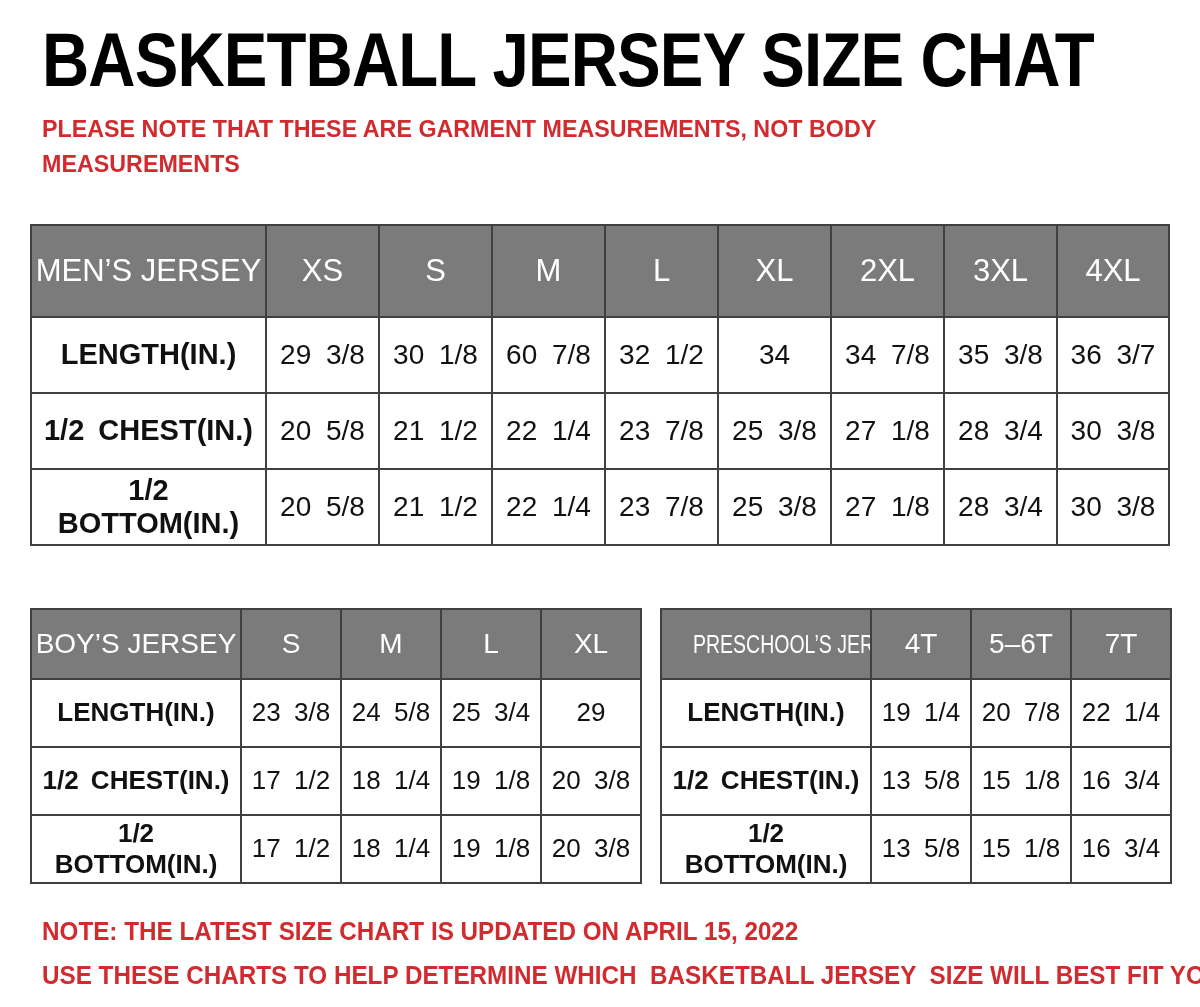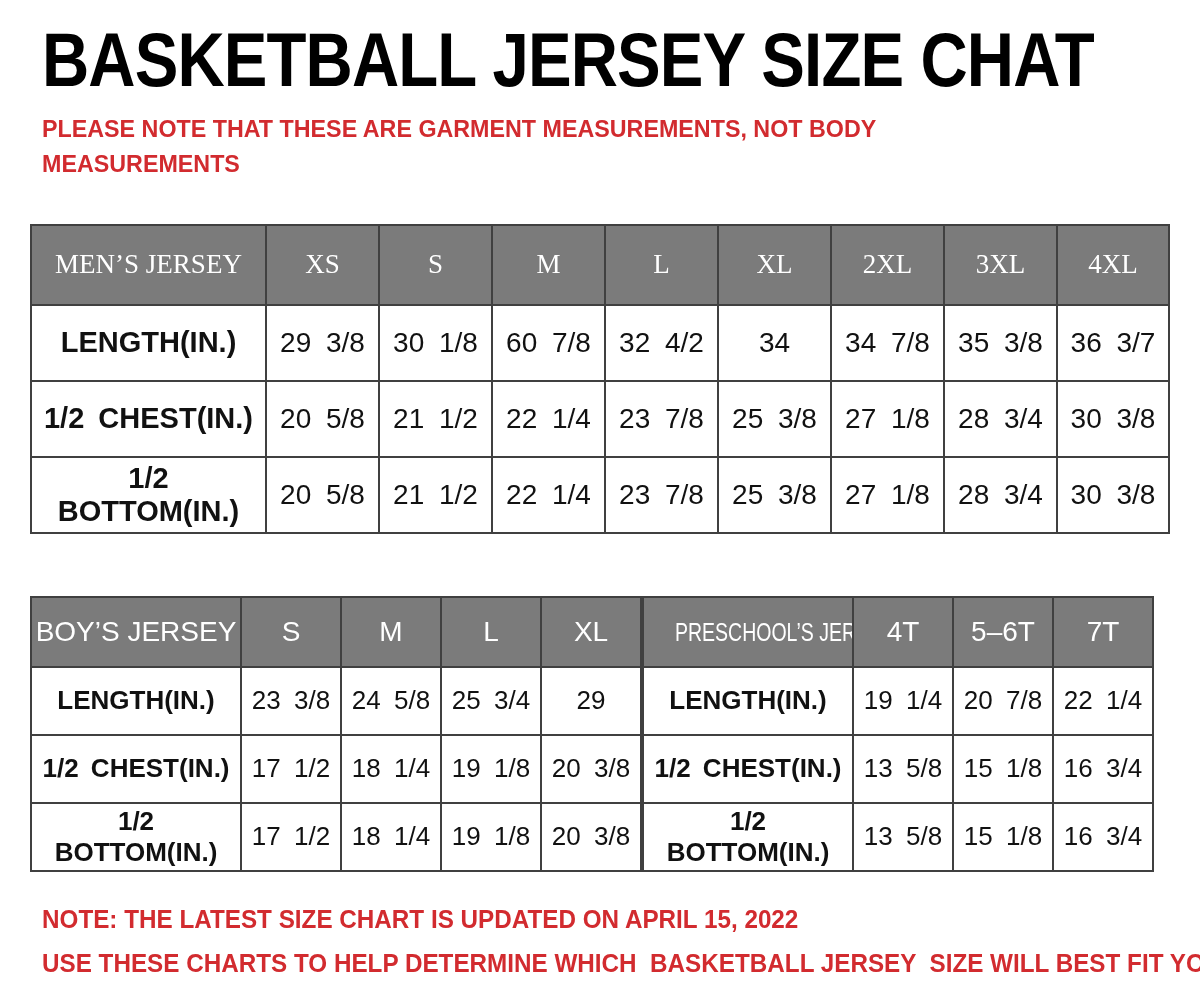--- a/index.html
+++ b/index.html
@@ -61,27 +61,27 @@
     overflow: hidden;
   }
   .hdr td {
     background: #7b7b7b;
     color: #ffffff;
     font-weight: 500;
   }
 
   
   .mens { width: 1138px; margin-top: 42px; }
-  .mens .hdr td { height: 80px; font-size: 27px; font-family: Liberation Serif, serif; }
+  .mens .hdr td { height: 92px; font-size: 31px; }
   .mens .data td { height: 76px; font-size: 28px; }
   .mens td.row-label { font-weight: 700; font-size: 29px; word-spacing: 6px; }
   .mens td.val { word-spacing: 7px; margin-left: 40px; }
 
   
-  .lower { margin-top: 62px; display: flex; }
+  .lower { margin-top: 62px; display: flex; gap: 18px; }
   .boys  { width: 610px; }
   .presch{ width: 510px; }
   .lower .hdr td { height: 70px; font-size: 28px; }
   .lower .data td { height: 68px; font-size: 26px; }
   .lower td.row-label { font-weight: 700; font-size: 26px; word-spacing: 5px; }
   .lower td.val { word-spacing: 6px; }
   .condensed {
     display: inline-block;
     transform: scaleX(0.78);
     transform-origin: center;
@@ -125,21 +125,21 @@
         <td>XL</td>
         <td>2XL</td>
         <td>3XL</td>
         <td>4XL</td>
       </tr>
       <tr class="data">
         <td class="row-label">LENGTH(IN.)</td>
         <td class="val">29 3/8</td>
         <td class="val">30 1/8</td>
         <td class="val">60 7/8</td>
-        <td class="val">32 4/2</td>
+        <td class="val">32 1/2</td>
         <td class="val">34</td>
         <td class="val">34 7/8</td>
         <td class="val">35 3/8</td>
         <td class="val">36 3/7</td>
       </tr>
       <tr class="data">
         <td class="row-label">1/2 CHEST(IN.)</td>
         <td class="val">20 5/8</td>
         <td class="val">21 1/2</td>
         <td class="val">22 1/4</td>

